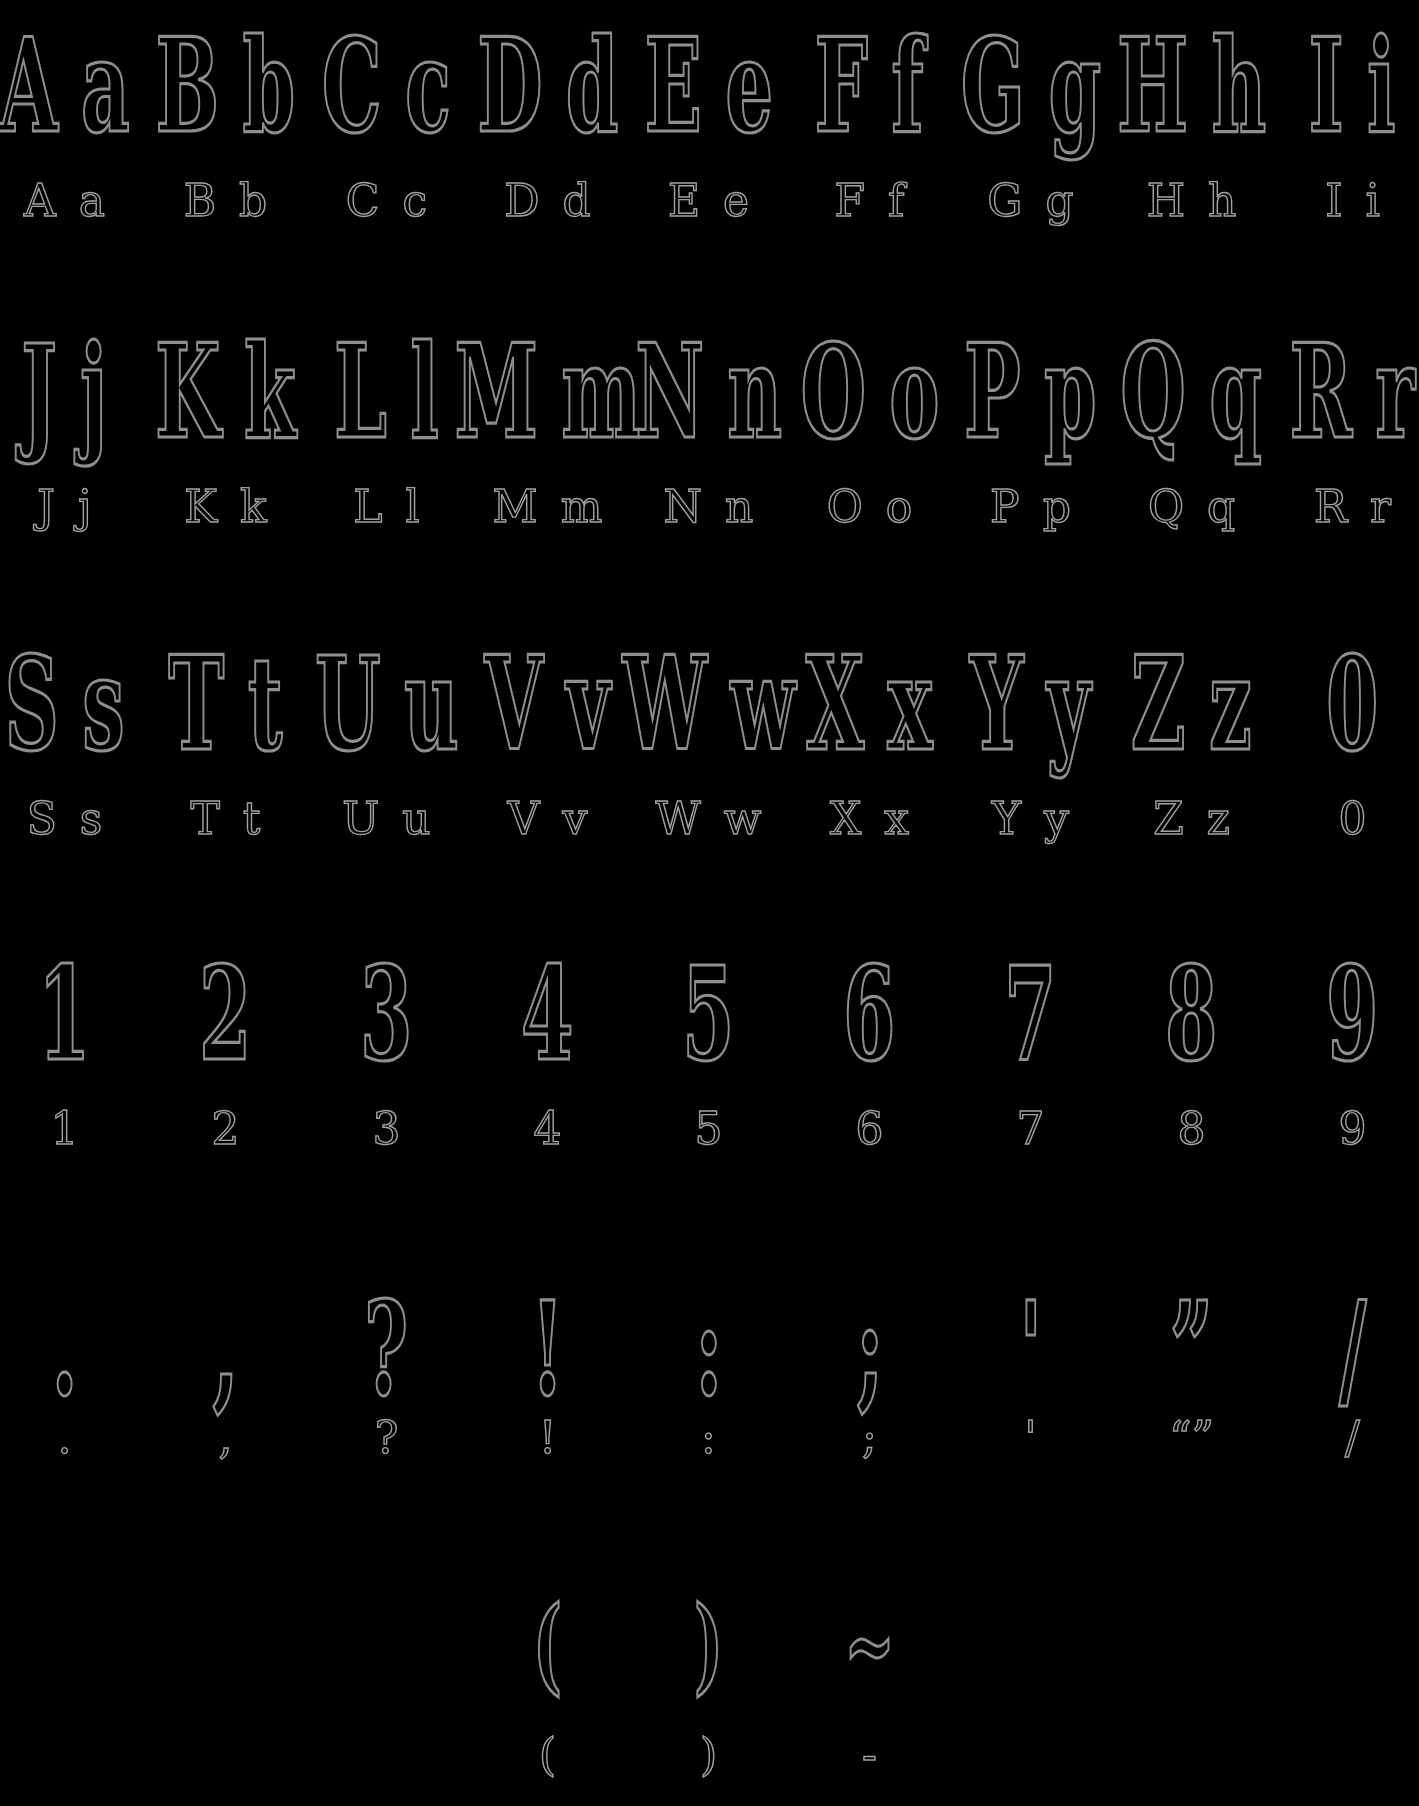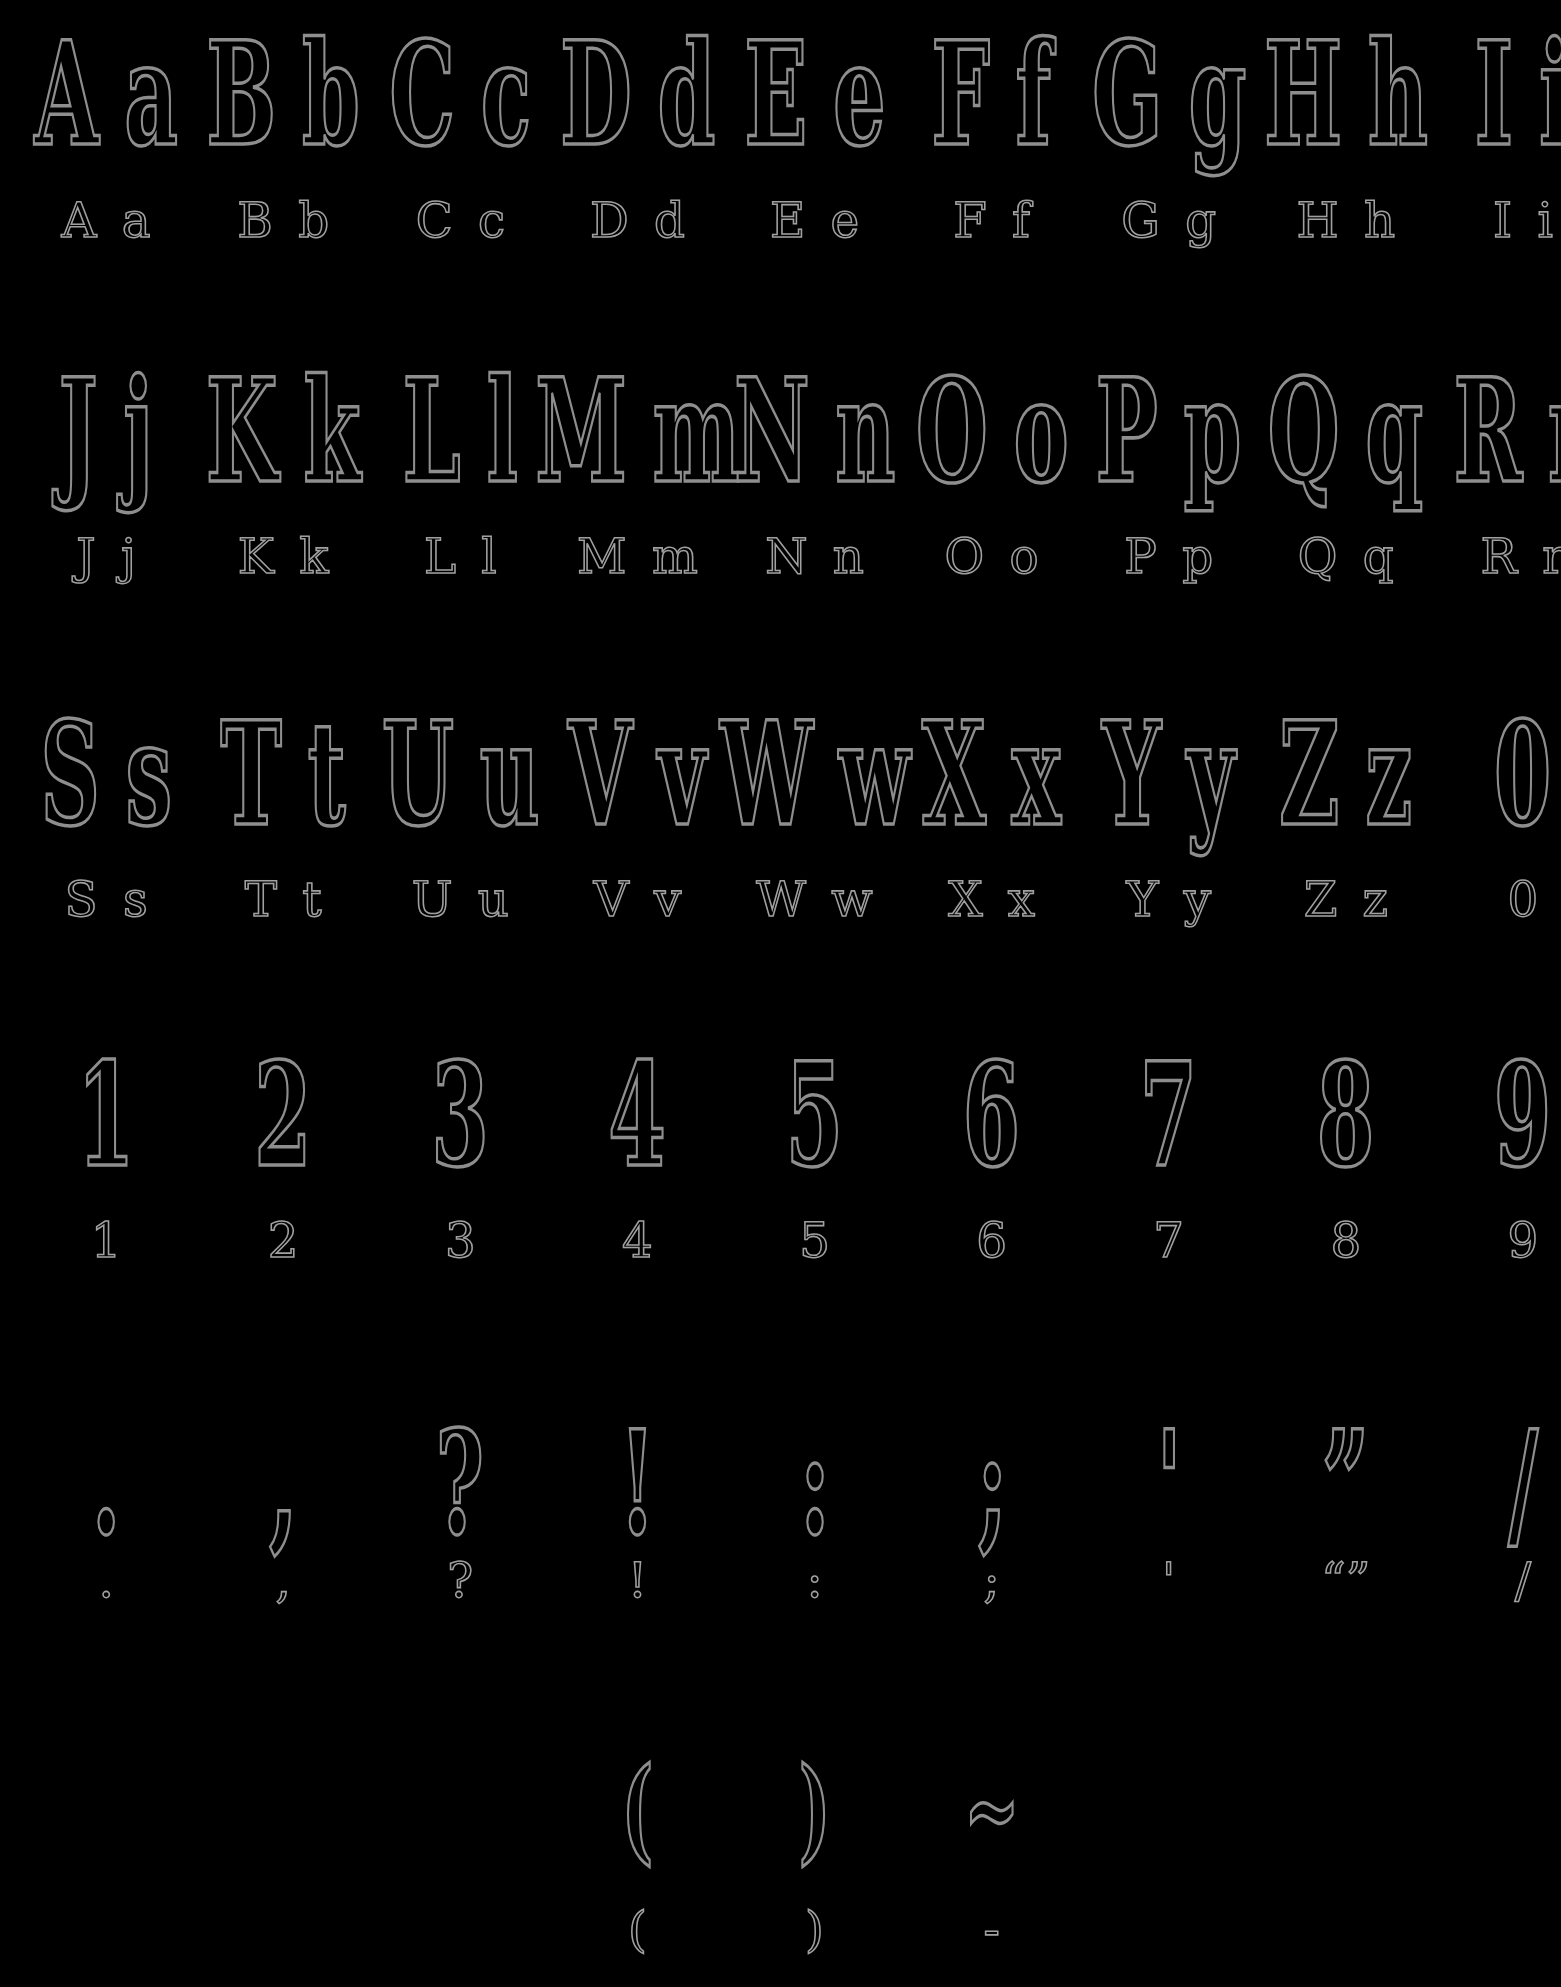--- a/index.html
+++ b/index.html
@@ -3,21 +3,21 @@
 <meta charset="utf-8">
 <style>
   :root{
     --bg:#000000;
     --fill:#000000;
     --outline:#8e8e8e;
     --label-outline:#a0a0a0;
   }
   html,body{margin:0;padding:0;background:var(--bg);}
   body{width:1419px;height:1806px;overflow:hidden;font-family:"DejaVu Serif",serif;}
-  .stage{position:relative;width:1294px;height:1806px;background:var(--bg);margin-left:32px;}
+  .stage{position:relative;width:1294px;height:1806px;background:var(--bg);}
   
   .row{position:absolute;left:-16px;width:1450px;display:grid;grid-template-columns:repeat(9,161px);}
   .r1{top:2px}
   .r2{top:308px}
   .r3{top:620px}
   .r4{top:930px}
   .r5{top:1245px}
   .r6{top:1560px}
   .cell{display:flex;flex-direction:column;align-items:center;}
   

